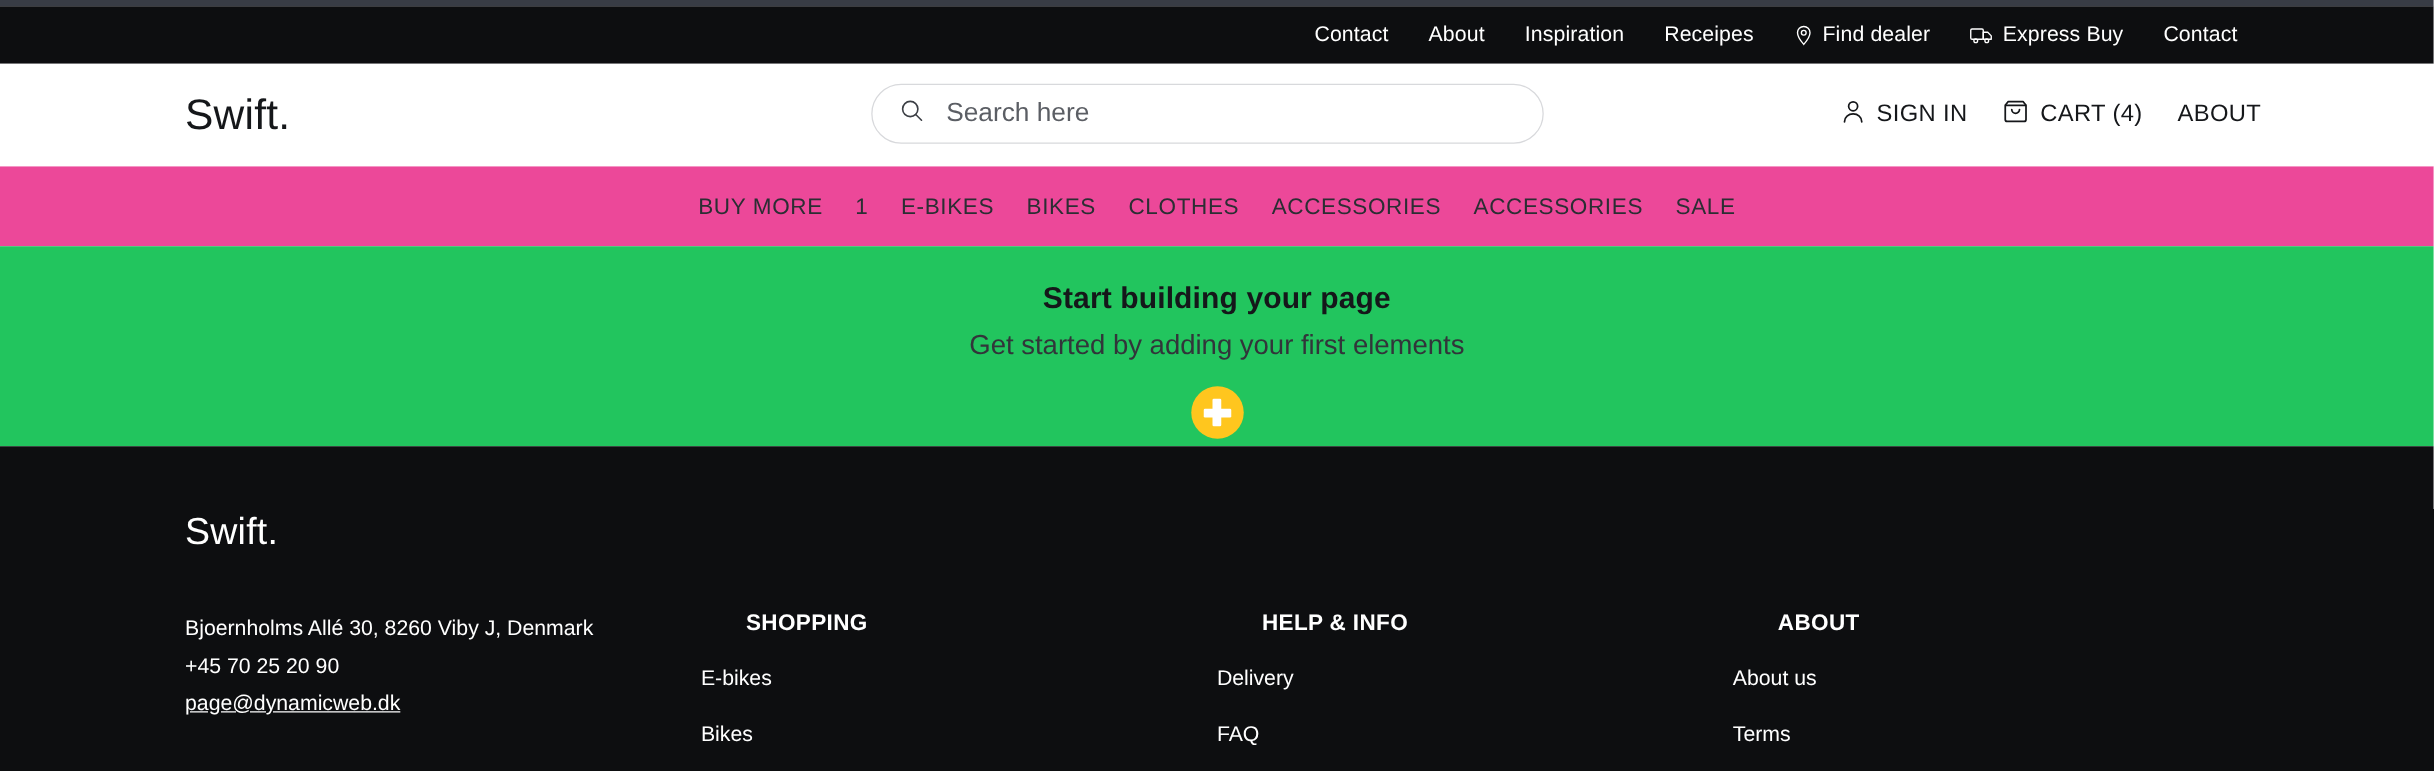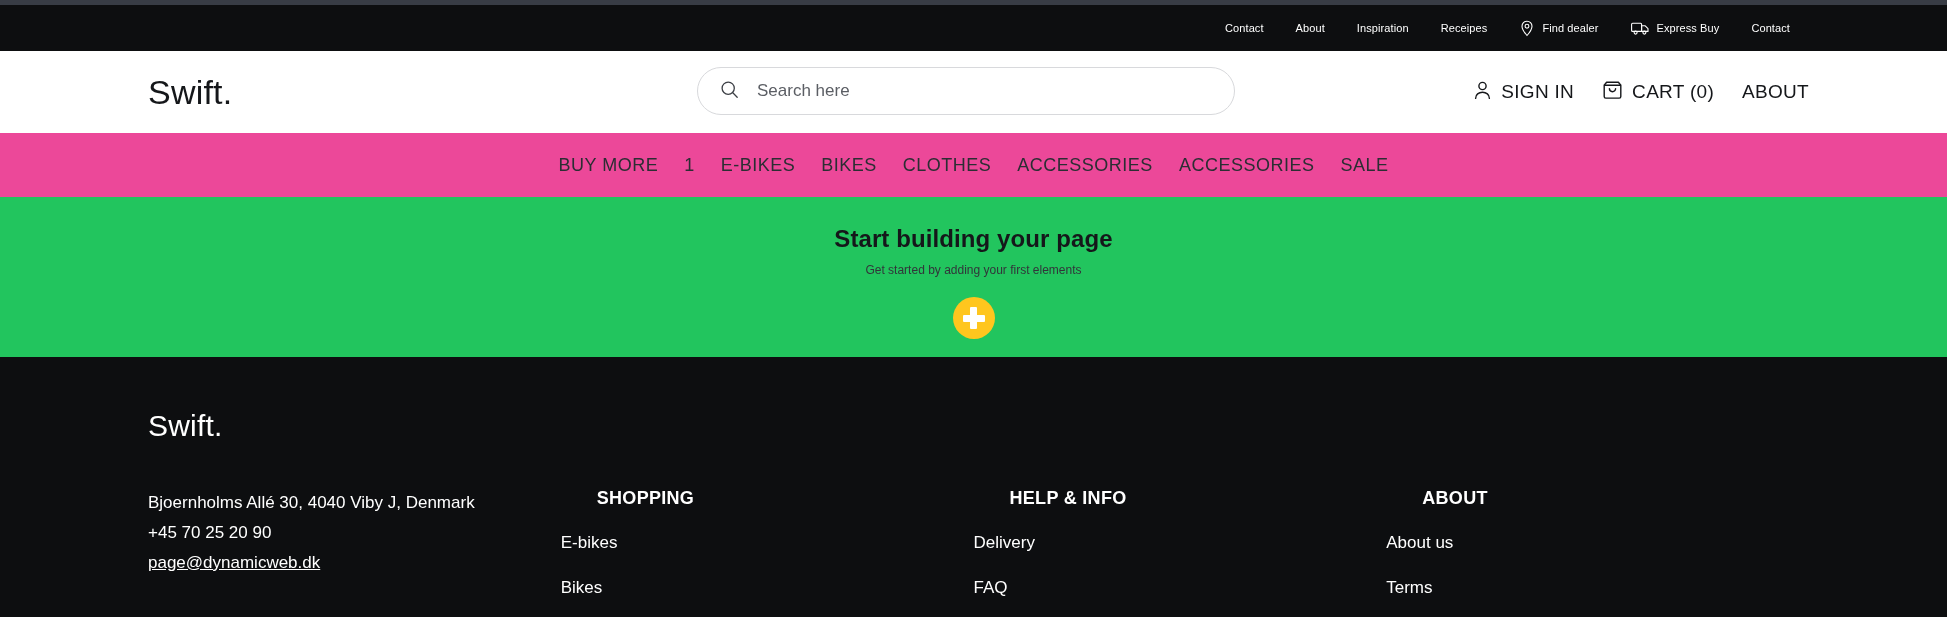--- a/index.html
+++ b/index.html
@@ -23,21 +23,21 @@
   .topbar {
     height: 46px;
     background: #0d0e10;
     display: flex;
     align-items: center;
     justify-content: flex-end;
     padding-right: 157px;
   }
   .topbar-link {
     color: #ffffff;
-    font-size: 11px;
+    font-size: 17px;
     margin-left: 32px;
     display: flex;
     align-items: center;
     gap: 7px;
     white-space: nowrap;
     cursor: pointer;
     letter-spacing: .1px;
   }
   .topbar-link svg { display: block; }
 
@@ -71,21 +71,21 @@
     border-radius: 26px;
     display: flex;
     align-items: center;
     padding: 0 22px;
     gap: 18px;
     background: #fff;
   }
   .search-box input {
     border: 0;
     outline: 0;
-    font-size: 17px;
+    font-size: 21px;
     color: #4a4d52;
     font-family: "Liberation Sans", sans-serif;
     flex: 1;
     background: transparent;
   }
   .search-box input::placeholder { color: #5b5e64; }
 
   .header-actions {
     position: absolute;
     right: 138px;
@@ -133,21 +133,21 @@
     justify-content: flex-start;
     padding-top: 28px;
   }
   .main-title {
     font-size: 24px;
     font-weight: bold;
     color: #15171a;
     letter-spacing: .1px;
   }
   .main-sub {
-    font-size: 12px;
+    font-size: 22px;
     color: #32353a;
     margin-top: 10px;
   }
   .add-btn {
     margin-top: 20px;
     width: 42px;
     height: 42px;
     border-radius: 50%;
     background: #ffc61e;
     border: 0;
@@ -299,21 +299,21 @@
     </div>
 
     <div class="header-action">
       <span>
         <svg width="21" height="20" viewBox="0 0 21 20" fill="none">
           <path d="M2.2 5.2h16.6v11.3a1.6 1.6 0 0 1-1.6 1.6H3.8a1.6 1.6 0 0 1-1.6-1.6z" stroke="#15171a" stroke-width="1.4" stroke-linejoin="round"></path>
           <path d="M2.2 5.2 4.6 2.2h11.8l2.4 3" stroke="#15171a" stroke-width="1.4" stroke-linejoin="round"></path>
           <path d="M7.4 8.6a3.1 3.1 0 0 0 6.2 0" stroke="#15171a" stroke-width="1.4" stroke-linecap="round"></path>
         </svg>
       </span>
-      <span>CART (0)</span>
+      <span>CART (4)</span>
     </div>
 
     <div class="header-action">
       <span>ABOUT</span>
     </div>
   </div>
 </div>
 
 <div class="catnav">
   <div class="catnav-item">BUY MORE</div>
@@ -337,21 +337,21 @@
   </button>
 </div>
 
 <div class="footer">
 
   <div class="footer-logo">Swift.</div>
 
   <div class="footer-cols">
 
     <div class="fcol-contact">
-      <div class="fcol-line">Bjoernholms Allé 30, 4040 Viby J, Denmark</div>
+      <div class="fcol-line">Bjoernholms Allé 30, 8260 Viby J, Denmark</div>
       <div class="fcol-line">+45 70 25 20 90</div>
       <div class="fcol-email">page@dynamicweb.dk</div>
     </div>
 
     <div class="fcol">
       <div class="fcol-head">SHOPPING</div>
       <span class="fcol-link">E-bikes</span>
       <span class="fcol-link">Bikes</span>
     </div>
 

